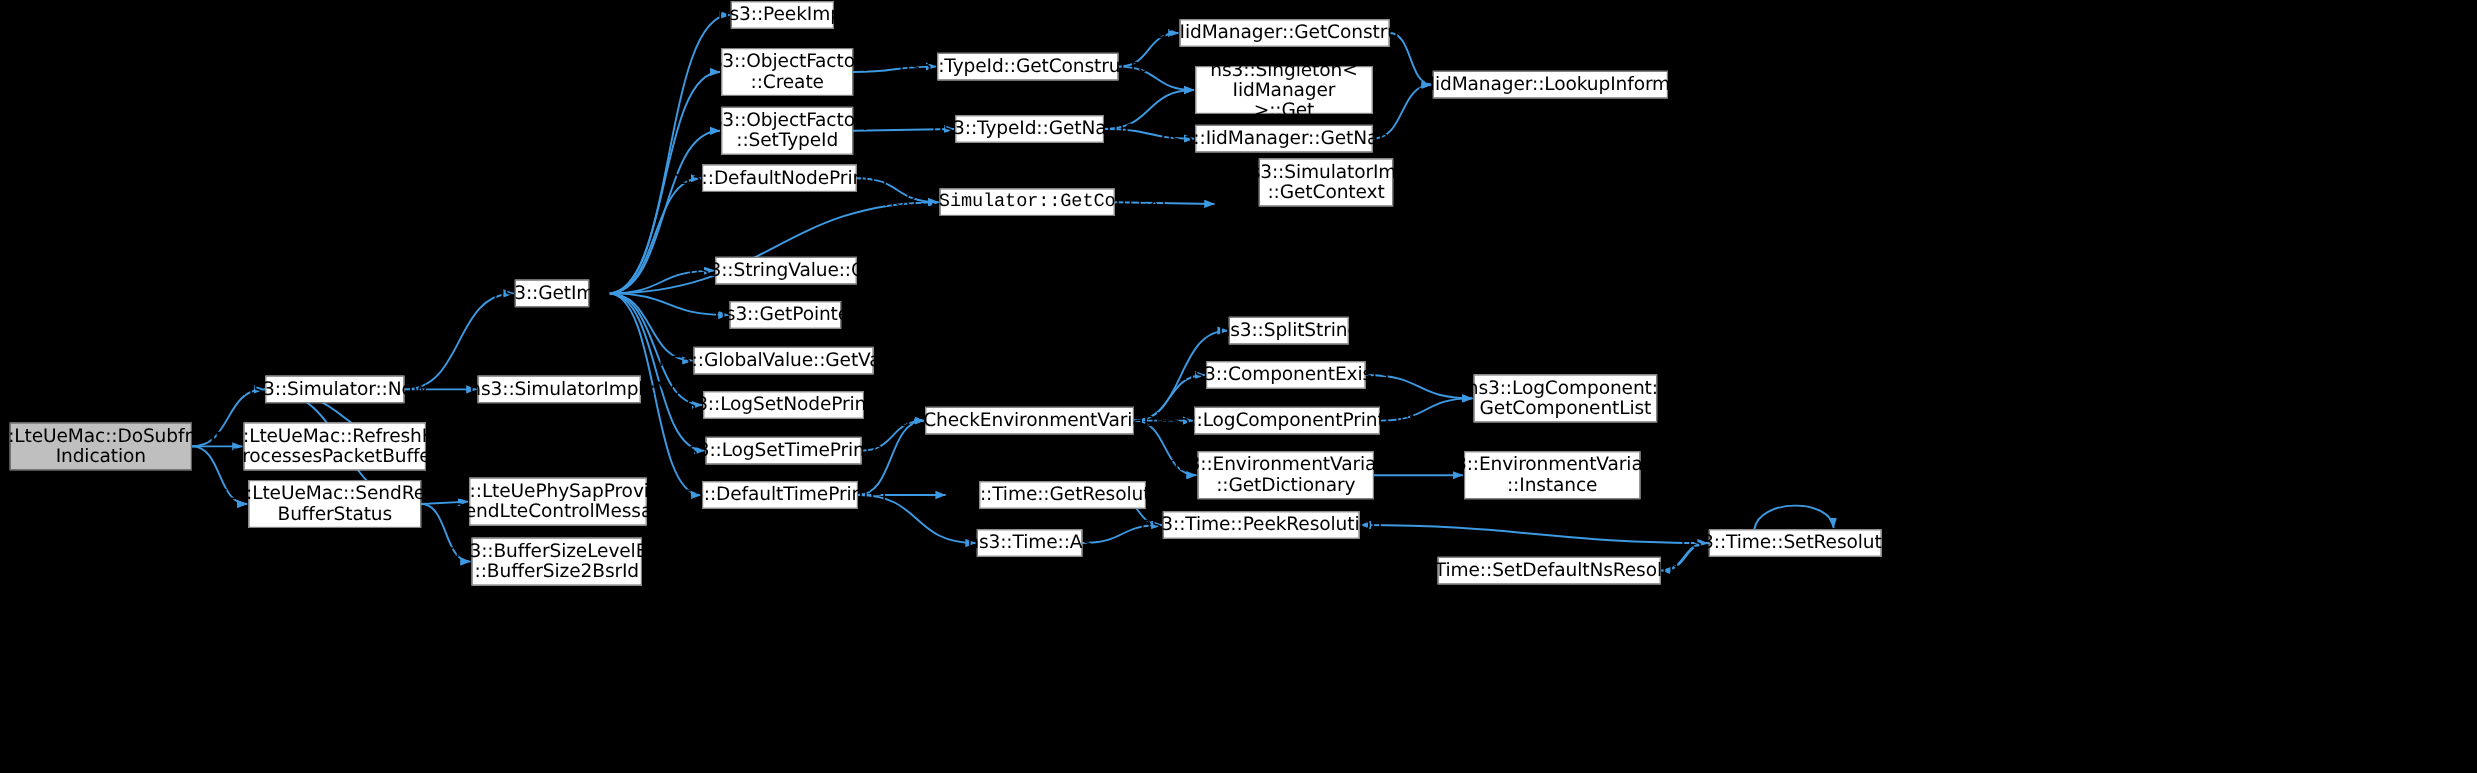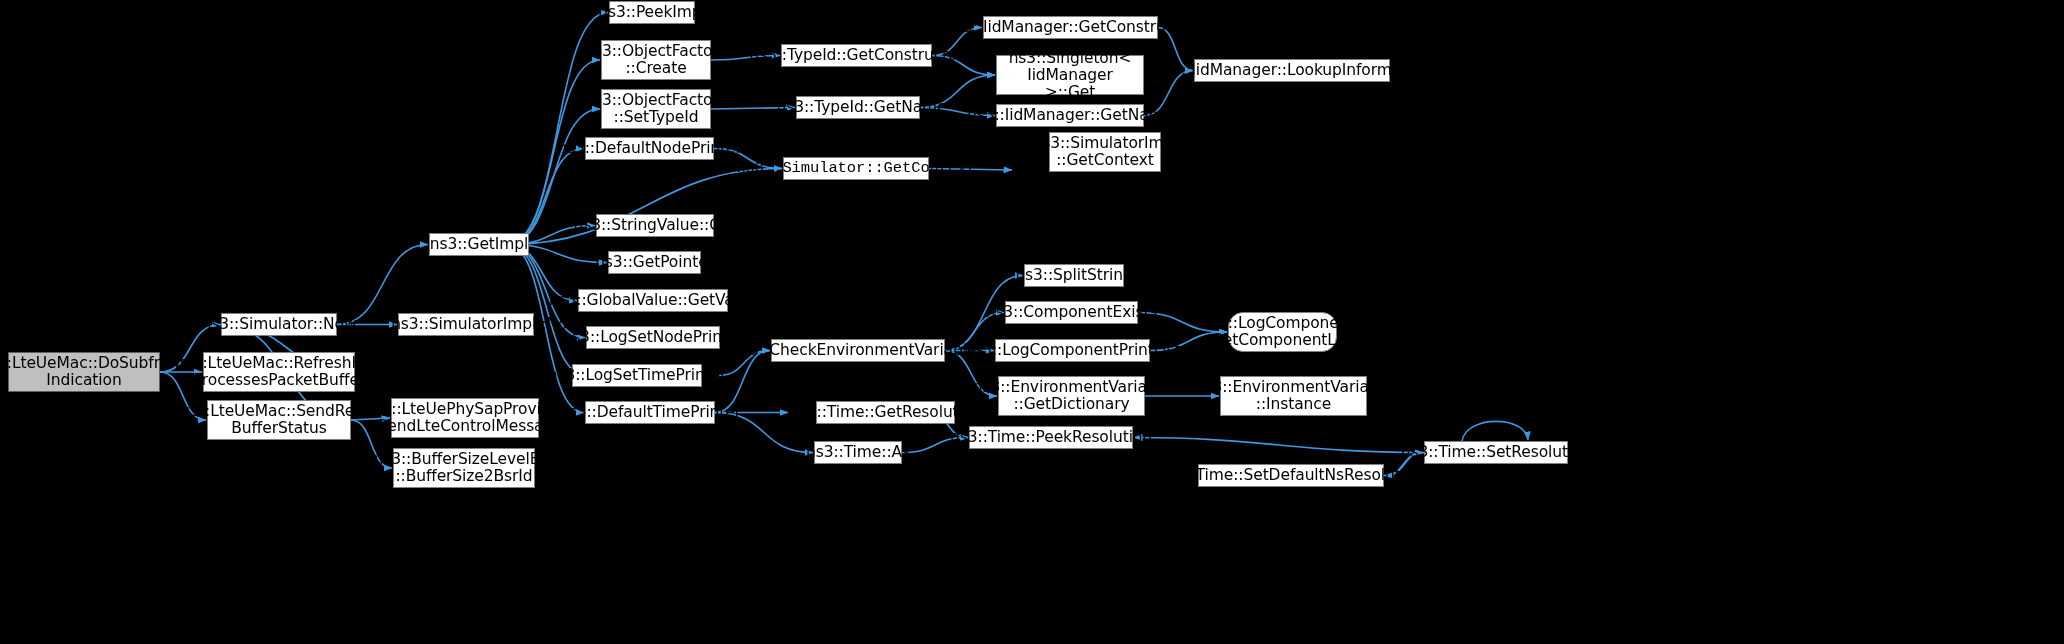--- a/index.html
+++ b/index.html
@@ -111,32 +111,32 @@
       <div class="node" style="left: 221px; top: 313px; width: 116px; height: 23px;">ns3::Simulator::Now</div>
       <div class="node" style="left: 203px; top: 352px; width: 152px; height: 40px;">ns3::LteUeMac::RefreshHarq
 ProcessesPacketBuffer</div>
       <div class="node" style="left: 207px; top: 400px; width: 144px; height: 40px;">ns3::LteUeMac::SendReport
 BufferStatus</div>
       <div class="node" style="left: 398px; top: 313px; width: 136px; height: 23px; padding-left: 44px;">ns3::SimulatorImpl::Now</div>
       <div class="node" style="left: 391px; top: 398px; width: 148px; height: 40px;">ns3::LteUePhySapProvider
 ::SendLteControlMessage</div>
       <div class="node" style="left: 393px; top: 448px; width: 142px; height: 40px;">ns3::BufferSizeLevelBsr
 ::BufferSize2BsrId</div>
-      <div class="node" style="left: 429px; top: 233px; width: 100px; height: 23px;">ns3::GetImpl</div>
+      <div class="node" style="left: 429px; top: 233px; width: 62px; height: 23px;">ns3::GetImpl</div>
       <div class="node" style="left: 609px; top: 1px; width: 86px; height: 23px;">ns3::PeekImpl</div>
       <div class="node" style="left: 601px; top: 40px; width: 110px; height: 40px;">ns3::ObjectFactory
 ::Create</div>
       <div class="node" style="left: 601px; top: 89px; width: 110px; height: 40px;">ns3::ObjectFactory
 ::SetTypeId</div>
       <div class="node" style="left: 585px; top: 137px; width: 129px; height: 23px;">ns3::DefaultNodePrinter</div>
       <div class="node" style="left: 596px; top: 214px; width: 118px; height: 23px;">ns3::StringValue::Get</div>
       <div class="node" style="left: 608px; top: 251px; width: 93px; height: 23px;">ns3::GetPointer</div>
       <div class="node" style="left: 578px; top: 289px; width: 150px; height: 23px;">ns3::GlobalValue::GetValue</div>
       <div class="node" style="left: 586px; top: 326px; width: 134px; height: 23px;">ns3::LogSetNodePrinter</div>
-      <div class="node" style="left: 572px; top: 364px; width: 130px; height: 23px; text-align: right;">ns3::LogSetTimePrinter</div>
+      <div class="node" style="left: 588px; top: 364px; width: 130px; height: 23px; text-align: right;">ns3::LogSetTimePrinter</div>
       <div class="node" style="left: 585px; top: 401px; width: 130px; height: 23px;">ns3::DefaultTimePrinter</div>
       <div class="node" style="left: 781px; top: 44px; width: 151px; height: 23px;">ns3::TypeId::GetConstructor</div>
       <div class="node" style="left: 796px; top: 96px; width: 124px; height: 23px; padding-left: 12px;">ns3::TypeId::GetName</div>
       <div class="node" style="left: 783px; top: 157px; width: 146px; height: 23px; font-family: Liberation Mono, monospace;">ns3::Simulator::GetContext</div>
       <div class="node" style="left: 771px; top: 339px; width: 174px; height: 23px;">ns3::CheckEnvironmentVariables</div>
       <div class="node" style="left: 816px; top: 401px; width: 139px; height: 23px;">ns3::Time::GetResolution</div>
       <div class="node" style="left: 814px; top: 441px; width: 88px; height: 23px;">ns3::Time::As</div>
       <div class="node" style="left: 983px; top: 16px; width: 175px; height: 23px;">ns3::IidManager::GetConstructor</div>
       <div class="node" style="left: 996px; top: 55px; width: 148px; height: 40px;">ns3::Singleton&lt; IidManager
 &gt;::Get</div>
@@ -144,19 +144,19 @@
       <div class="node" style="left: 1013px; top: 132px; width: 112px; height: 40px; margin-left: 36px;">ns3::SimulatorImpl
 ::GetContext</div>
       <div class="node" style="left: 1024px; top: 264px; width: 100px; height: 23px;">ns3::SplitString</div>
       <div class="node" style="left: 1005px; top: 301px; width: 133px; height: 23px;">ns3::ComponentExists</div>
       <div class="node" style="left: 995px; top: 339px; width: 155px; height: 23px;">ns3::LogComponentPrintList</div>
       <div class="node" style="left: 998px; top: 376px; width: 147px; height: 40px;">ns3::EnvironmentVariable
 ::GetDictionary</div>
       <div class="node" style="left: 969px; top: 426px; width: 164px; height: 23px;">ns3::Time::PeekResolution</div>
       <div class="node" style="left: 1198px; top: 464px; width: 186px; height: 23px;">ns3::Time::SetDefaultNsResolution</div>
       <div class="node" style="left: 1194px; top: 59px; width: 196px; height: 23px;">ns3::IidManager::LookupInformation</div>
-      <div class="node" style="left: 1228px; top: 312px; width: 109px; height: 40px; border-radius: 15px;">ns3::LogComponent::
+      <div class="node" style="left: 1228px; top: 312px; width: 153px; height: 40px;">ns3::LogComponent::
 GetComponentList</div>
       <div class="node" style="left: 1220px; top: 376px; width: 147px; height: 40px;">ns3::EnvironmentVariable
 ::Instance</div>
       <div class="node" style="left: 1424px; top: 441px; width: 144px; height: 23px;">ns3::Time::SetResolution</div>
     </div>
 </div>
 
 </body></html>

